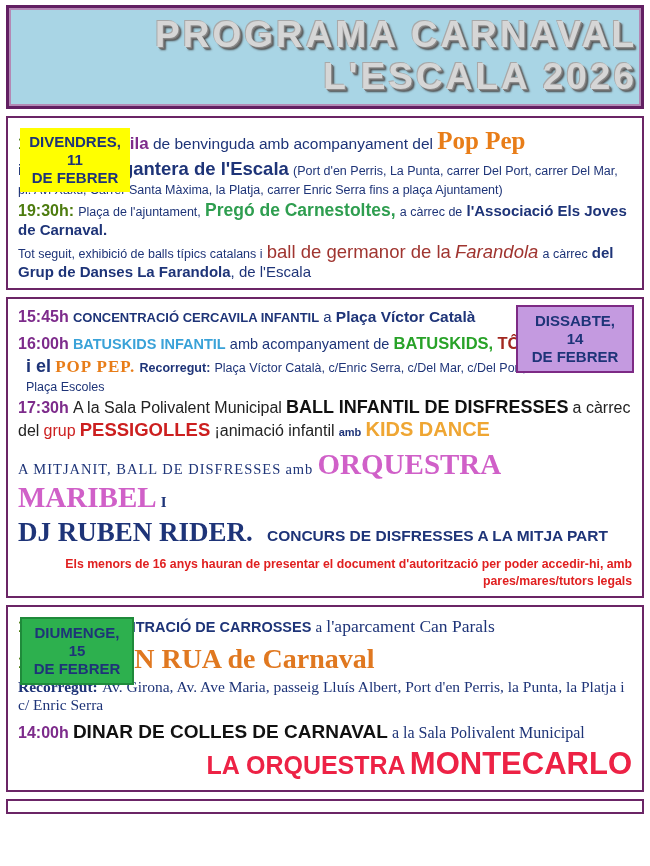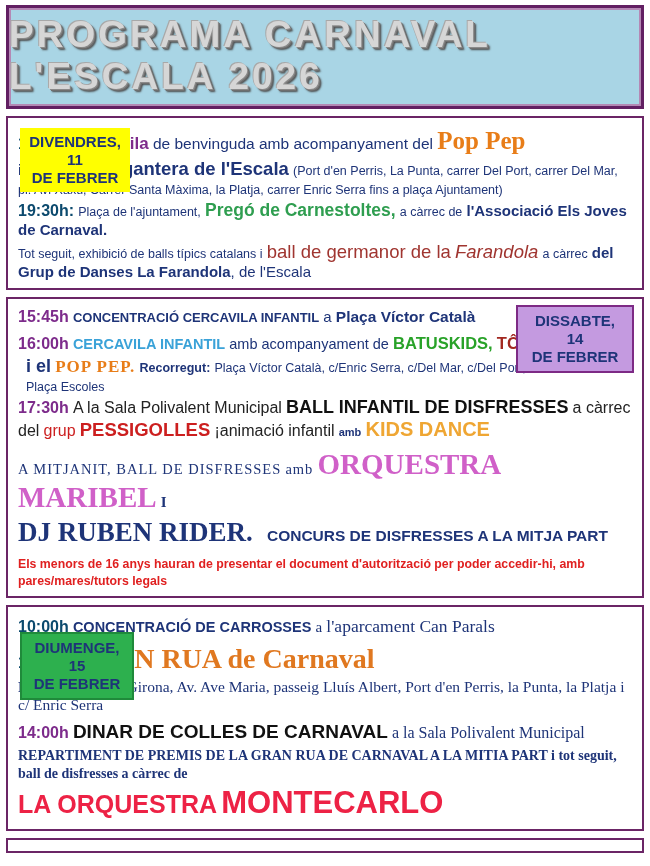--- a/index.html
+++ b/index.html
@@ -7,22 +7,22 @@
     width:650px;height:866px;overflow:hidden;background:#ffffff;
     font-family:"Liberation Sans",sans-serif;color:#1e3478;
   }
   .page{padding:5px 6px 0 6px;}
 
   
   .banner{
     background:#a9d5e5;
     border:3px solid #621f62;
     box-shadow:inset 0 0 0 2px #b488b4;
-    padding:6px 12px 8px 0;
-    text-align:left;
+    padding:6px 4px 8px 0;
+    text-align:right;
   }
   .banner-line{
     font-weight:bold;font-size:37px;line-height:42px;letter-spacing:3px;
     color:#d6d6d6;
     text-shadow:-1px -1px 0 #a8a8a8,1px 1px 0 #8a8a8a,2px 2px 0 #6e6e6e,3px 3px 2px #4a4a4a;
   }
 
   
   .section{
     border:2px solid #6b2566;
@@ -33,29 +33,29 @@
   }
   .section p{margin:3px 0;}
 
   
   .datebox{
     position:absolute;text-align:center;font-weight:bold;
     color:#1e3478;font-size:15px;line-height:18px;padding:5px 4px;
   }
   .db-yellow{background:#ffff00;left:12px;top:10px;width:102px;}
   .db-lavender{background:#c49ae0;right:8px;top:6px;width:106px;border:2px solid #7d2a85;}
-  .db-green{background:#2db04e;left:12px;top:25px;width:102px;border:2px solid #1f8a3a;}
+  .db-green{background:#2db04e;left:12px;top:10px;width:102px;border:2px solid #1f8a3a;}
 
   .nowrap{white-space:nowrap;}
 
   
   .navy{color:#1e3478;}
   .navy-b{color:#1e3478;font-weight:bold;}
   .navy-sm{color:#1e3478;font-size:12.5px;}
-  .t-navy{color:#0c4a6e;font-weight:bold;font-size:16px;}
+  .t-navy{color:#4d7c0f;font-weight:bold;font-size:16px;}
   .t-purple{color:#7d2b8b;font-weight:bold;font-size:16px;}
   .black{color:#222222;}
 
   
   .fr-main{font-size:15.5px;}
   .cercavila{color:#7d2b8b;font-weight:bold;font-size:17px;}
   .poppep-big{font-family:"Liberation Serif",serif;font-weight:bold;color:#e87d18;font-size:25px;}
   .colla{color:#1e3478;font-weight:bold;font-size:18.5px;}
   .prego{color:#2f9e50;font-weight:bold;font-size:17.5px;}
   .germanor{color:#a03530;font-size:18.5px;}
@@ -85,21 +85,21 @@
   .serif-navy{font-family:"Liberation Serif",serif;color:#1e3478;}
   .canparals{font-family:"Liberation Serif",serif;color:#1e3478;font-size:17.5px;}
   .granrua{font-family:"Liberation Serif",serif;font-weight:bold;color:#e07820;font-size:28px;}
   .rec-label{font-family:"Liberation Serif",serif;font-weight:bold;color:#1e3478;font-size:15.5px;}
   .rec-serif{font-family:"Liberation Serif",serif;color:#1e3478;font-size:15.5px;}
   .dinar-colles{color:#111;font-weight:bold;font-size:19px;}
   .sala-serif{font-family:"Liberation Serif",serif;color:#1e3478;font-size:16px;}
   .repartiment{font-family:"Liberation Serif",serif;font-weight:bold;color:#1e3478;font-size:14px;}
   .laorq{color:#ed2245;font-weight:bold;font-size:25px;}
   .montecarlo{color:#ed2245;font-weight:bold;font-size:31px;}
-  .center{text-align:left;}
+  .center{text-align:right;}
 
   .ind-l{margin-left:112px;}
   .ind-r{margin-right:112px;}
 </style>
 </head>
 <body>
 
 <div class="page">
 
   <div class="banner">
@@ -147,21 +147,21 @@
       <div>DE FEBRER</div>
     </div>
     <p class="ind-r nowrap">
       <span class="t-purple">15:45h</span>
       <span class="caps-cond">CONCENTRACIÓ CERCAVILA INFANTIL</span>
       <span class="navy">a</span>
       <span class="victor">Plaça Víctor Català</span>
     </p>
     <p class="nowrap" style="margin-top:8px;margin-right:104px;">
       <span class="t-purple">16:00h</span>
-      <span class="cercinf">CERCAVILA INFANTIL</span>
+      <span class="cercinf">BATUSKIDS INFANTIL</span>
       <span class="navy" style="font-size:14.5px;">amb acompanyament de</span>
       <span class="batuskids">BATUSKIDS,</span>
       <span class="toca">TÔCA SAMBA</span>
     </p>
     <p style="margin-left:8px;">
       <span class="navy-b" style="font-size:18px;">i el</span>
       <span class="poppep-sm">POP PEP.</span>
       <span class="navy-b" style="font-size:12.5px;">Recorregut:</span>
       <span class="navy-sm">Plaça Víctor Català, c/Enric Serra, c/Del Mar, c/Del Port, Av. Ave Maria i Plaça Escoles</span>
     </p>
@@ -210,23 +210,20 @@
     </p>
     <p class="ind-l">
       <span class="rec-label">Recorregut:</span>
       <span class="rec-serif">Av. Girona, Av. Ave Maria, passeig Lluís Albert, Port d'en Perris, la Punta, la Platja i c/ Enric Serra</span>
     </p>
     <p class="nowrap" style="margin-top:7px;">
       <span class="t-purple">14:00h</span>
       <span class="dinar-colles">DINAR DE COLLES DE CARNAVAL</span>
       <span class="sala-serif">a la Sala Polivalent Municipal</span>
     </p>
-    <p>
-      <span class="repartiment">REPARTIMENT DE PREMIS DE LA GRAN RUA DE CARNAVAL A LA MITIA PART i tot seguit, ball de disfresses a càrrec de</span>
-    </p>
     <p class="center nowrap" style="margin-top:2px;">
       <span class="laorq">LA ORQUESTRA</span>
       <span class="montecarlo">MONTECARLO</span>
     </p>
   </div>
 
   <div class="section">
     
     
     

